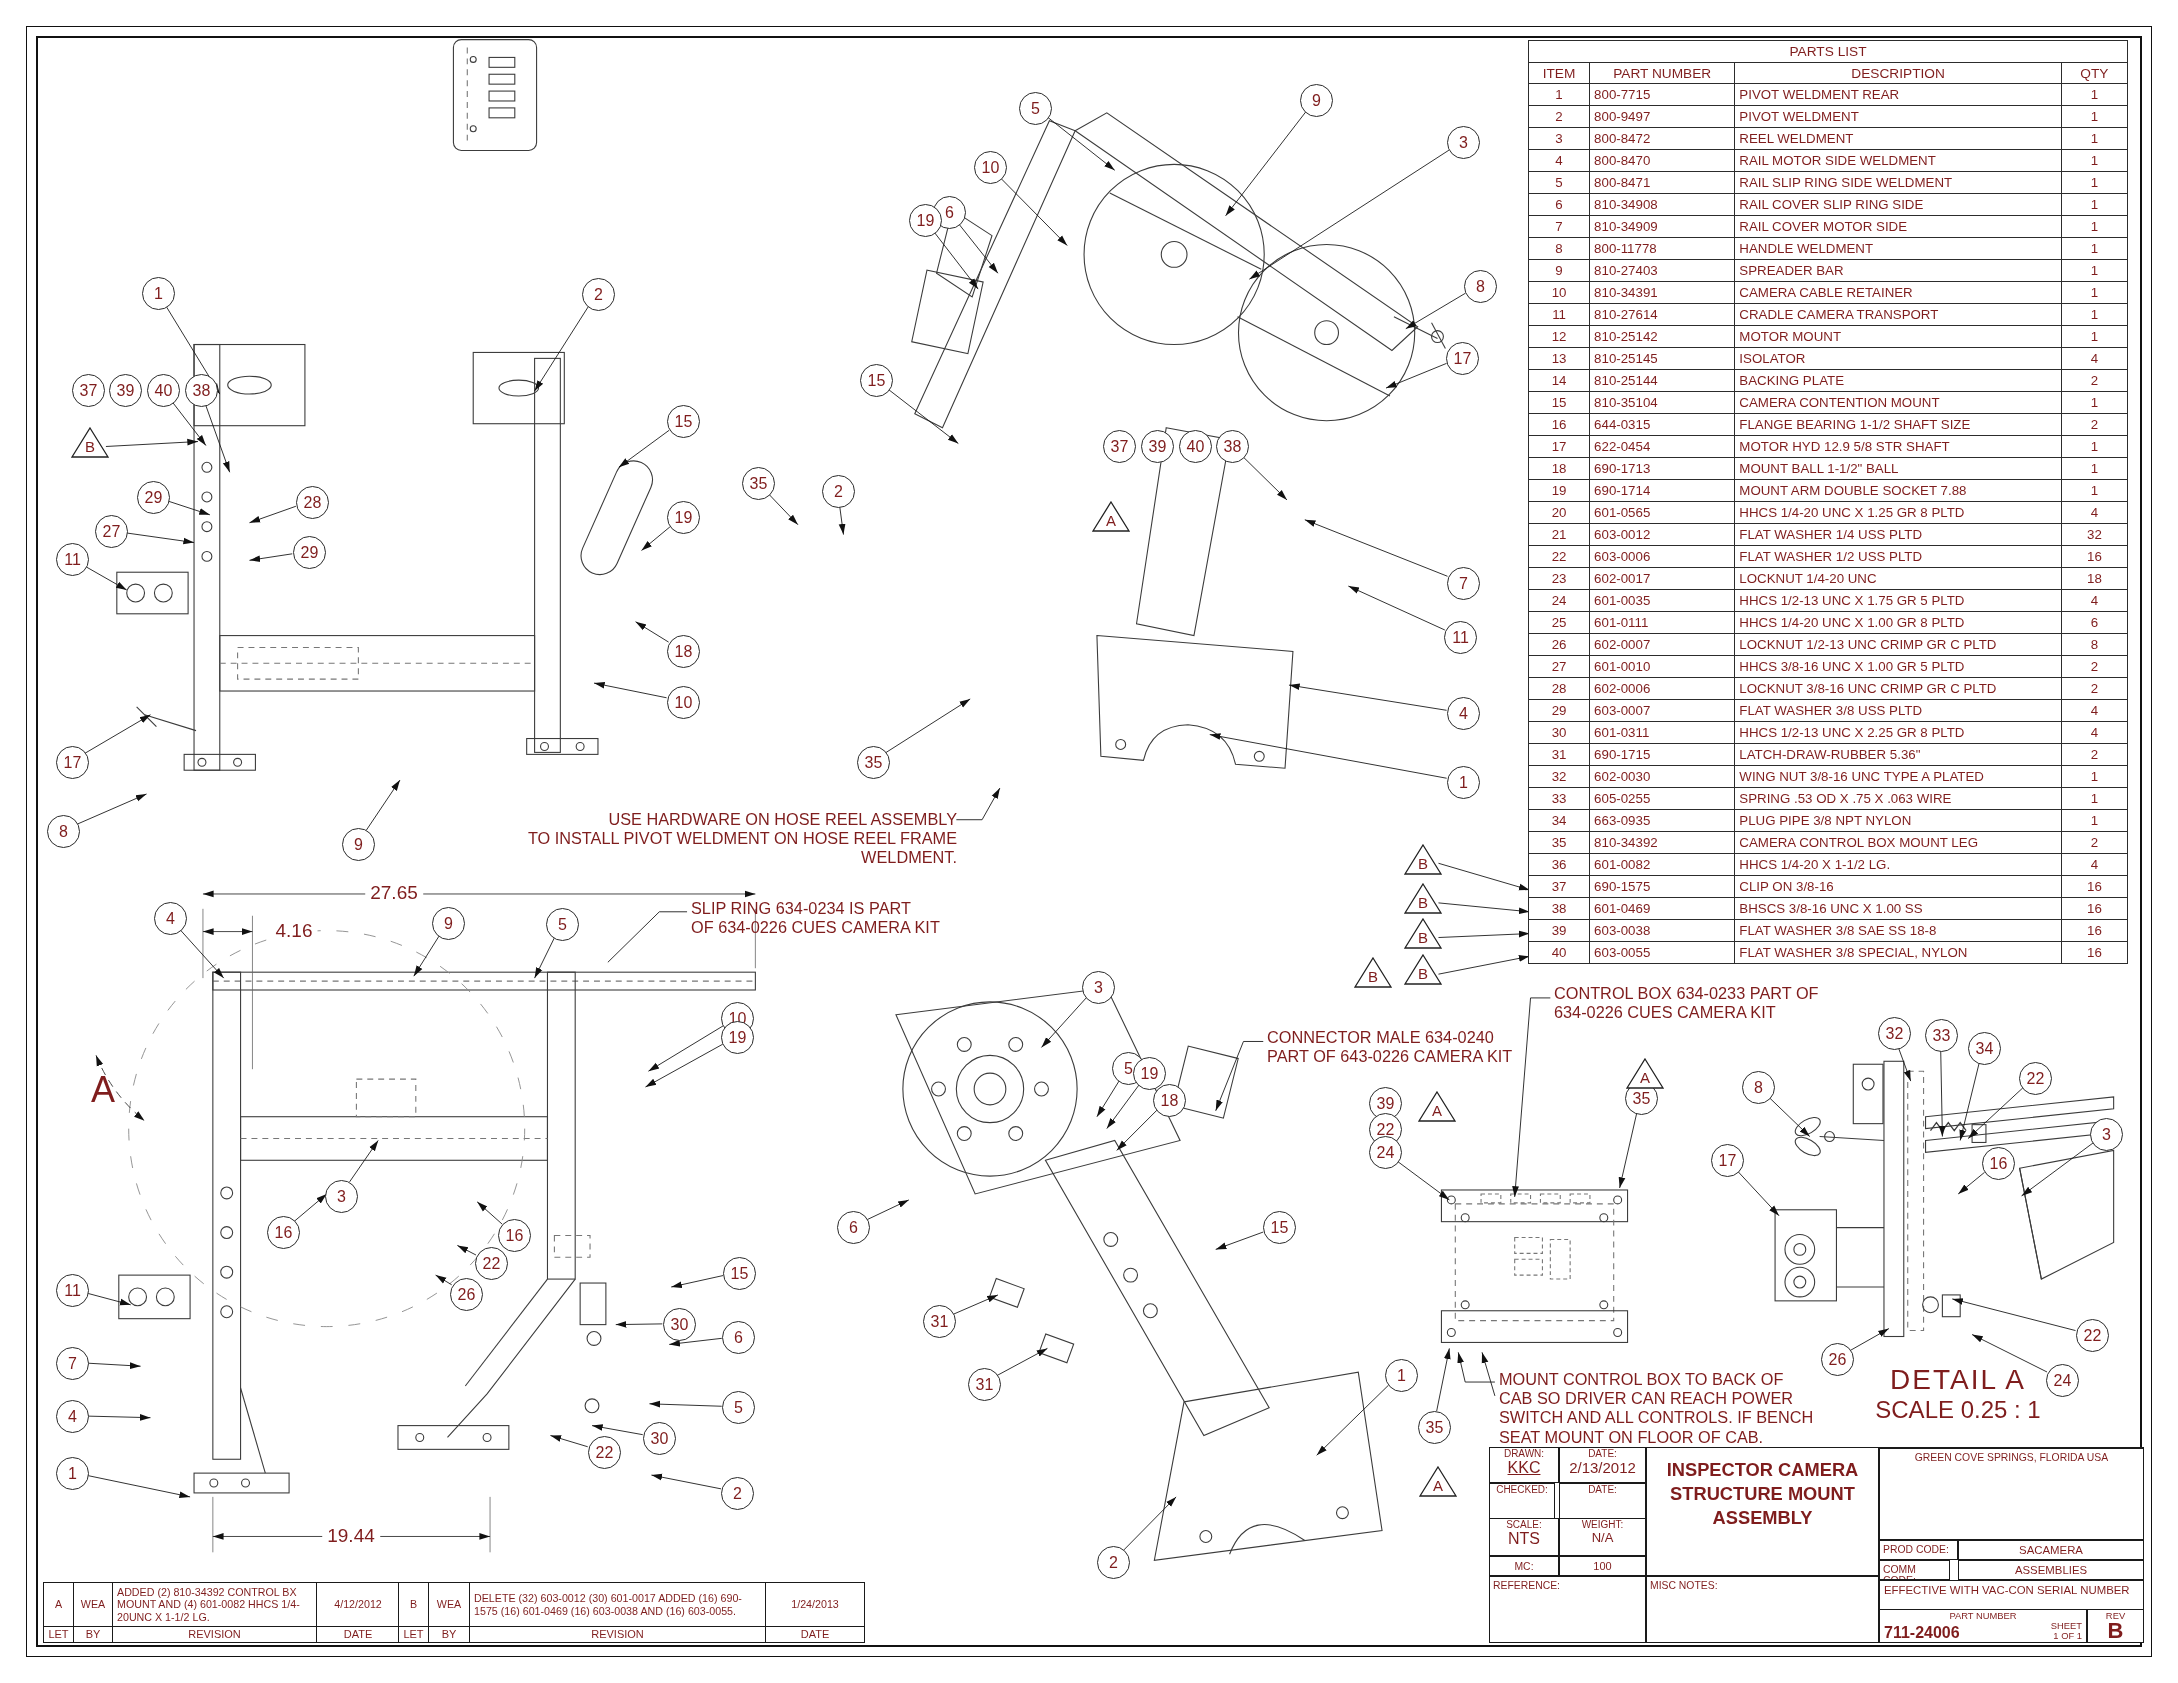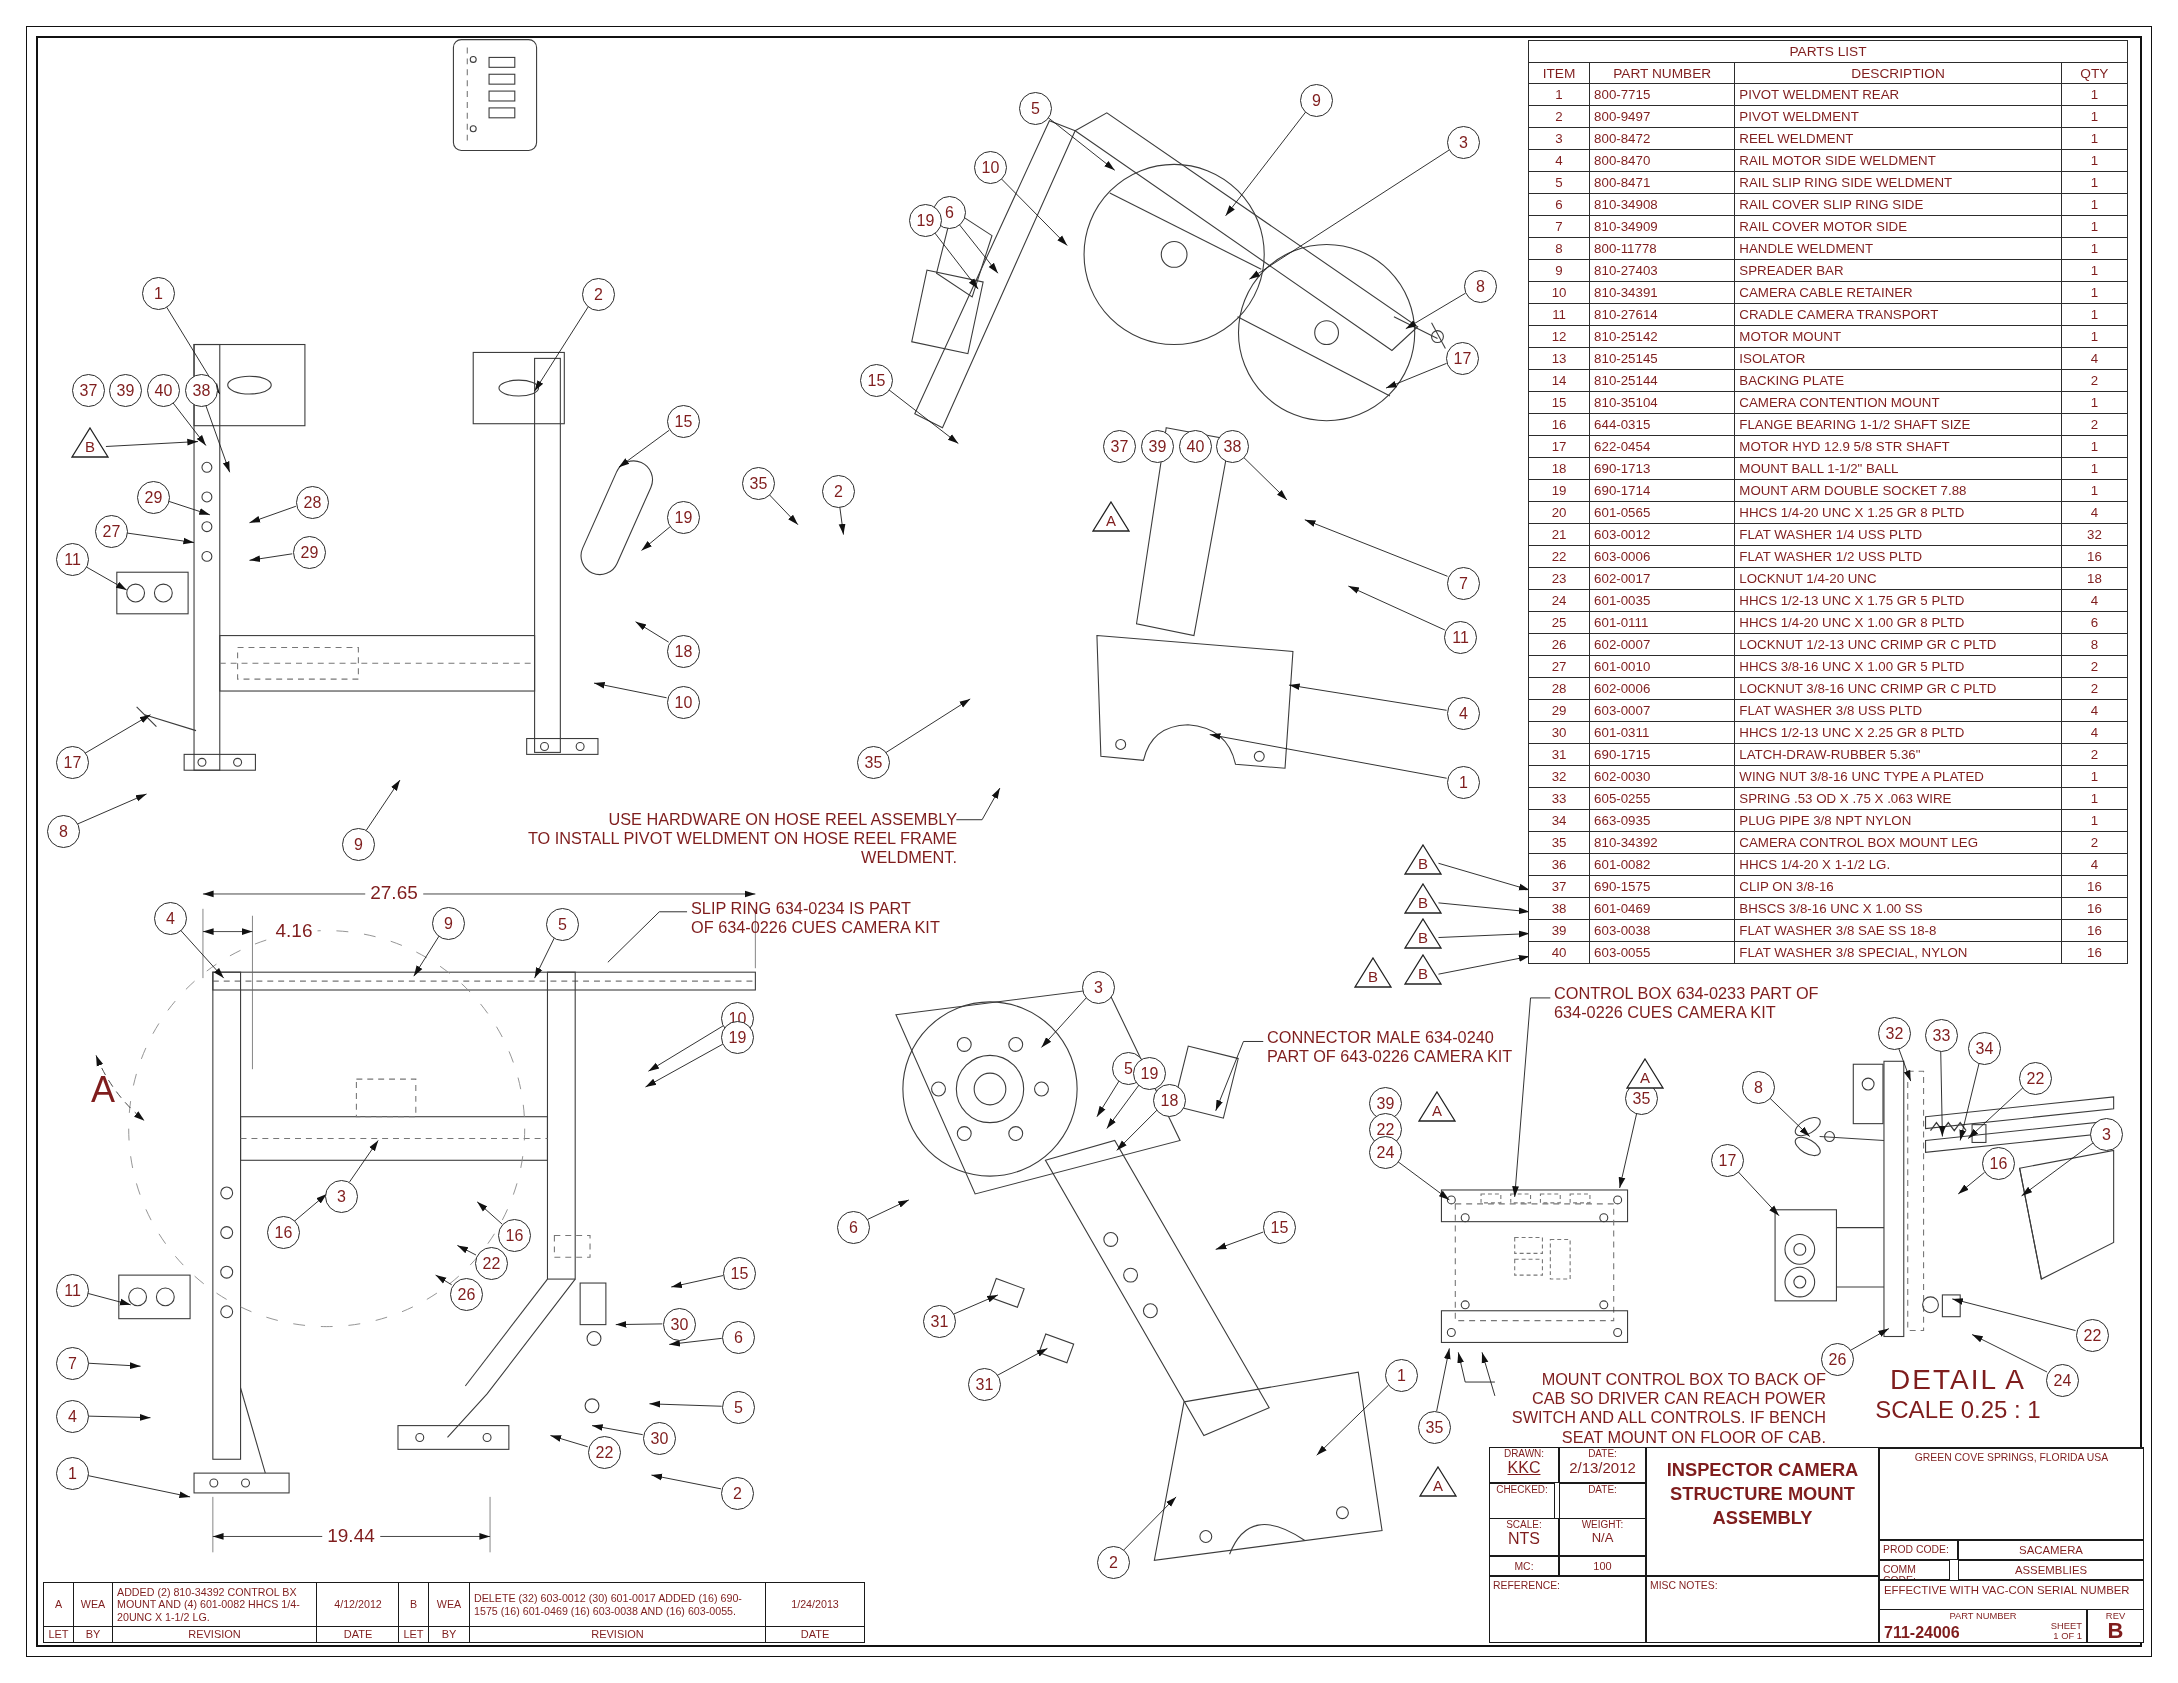--- a/index.html
+++ b/index.html
@@ -822,21 +822,21 @@
         </svg><span>A</span></div>
       <div class="note" style="left: 500px; top: 810px; width: 457px; text-align: right;">USE HARDWARE ON HOSE REEL ASSEMBLY
 TO INSTALL PIVOT WELDMENT ON HOSE REEL FRAME
 WELDMENT.</div>
       <div class="note" style="left: 691px; top: 899px; width: 287px; text-align: left;">SLIP RING 634-0234 IS PART
 OF 634-0226 CUES CAMERA KIT</div>
       <div class="note" style="left: 1267px; top: 1028px; width: 297px; text-align: left;">CONNECTOR MALE 634-0240
 PART OF 643-0226 CAMERA KIT</div>
       <div class="note" style="left: 1554px; top: 984px; width: 317px; text-align: left;">CONTROL BOX 634-0233 PART OF
 634-0226 CUES CAMERA KIT</div>
-      <div class="note" style="left: 1499px; top: 1370px; width: 327px; text-align: right;">MOUNT CONTROL BOX TO BACK OF
+      <div class="note" style="left: 1499px; top: 1370px; width: 327px; text-align: left;">MOUNT CONTROL BOX TO BACK OF
 CAB SO DRIVER CAN REACH POWER
 SWITCH AND ALL CONTROLS. IF BENCH
 SEAT MOUNT ON FLOOR OF CAB.</div>
       <div class="dim" style="left: 394px; top: 894px;">27.65</div>
       <div class="dim" style="left: 294px; top: 932px;">4.16</div>
       <div class="dim" style="left: 351px; top: 1537px;">19.44</div>
     </div>
 </div>
 
 

